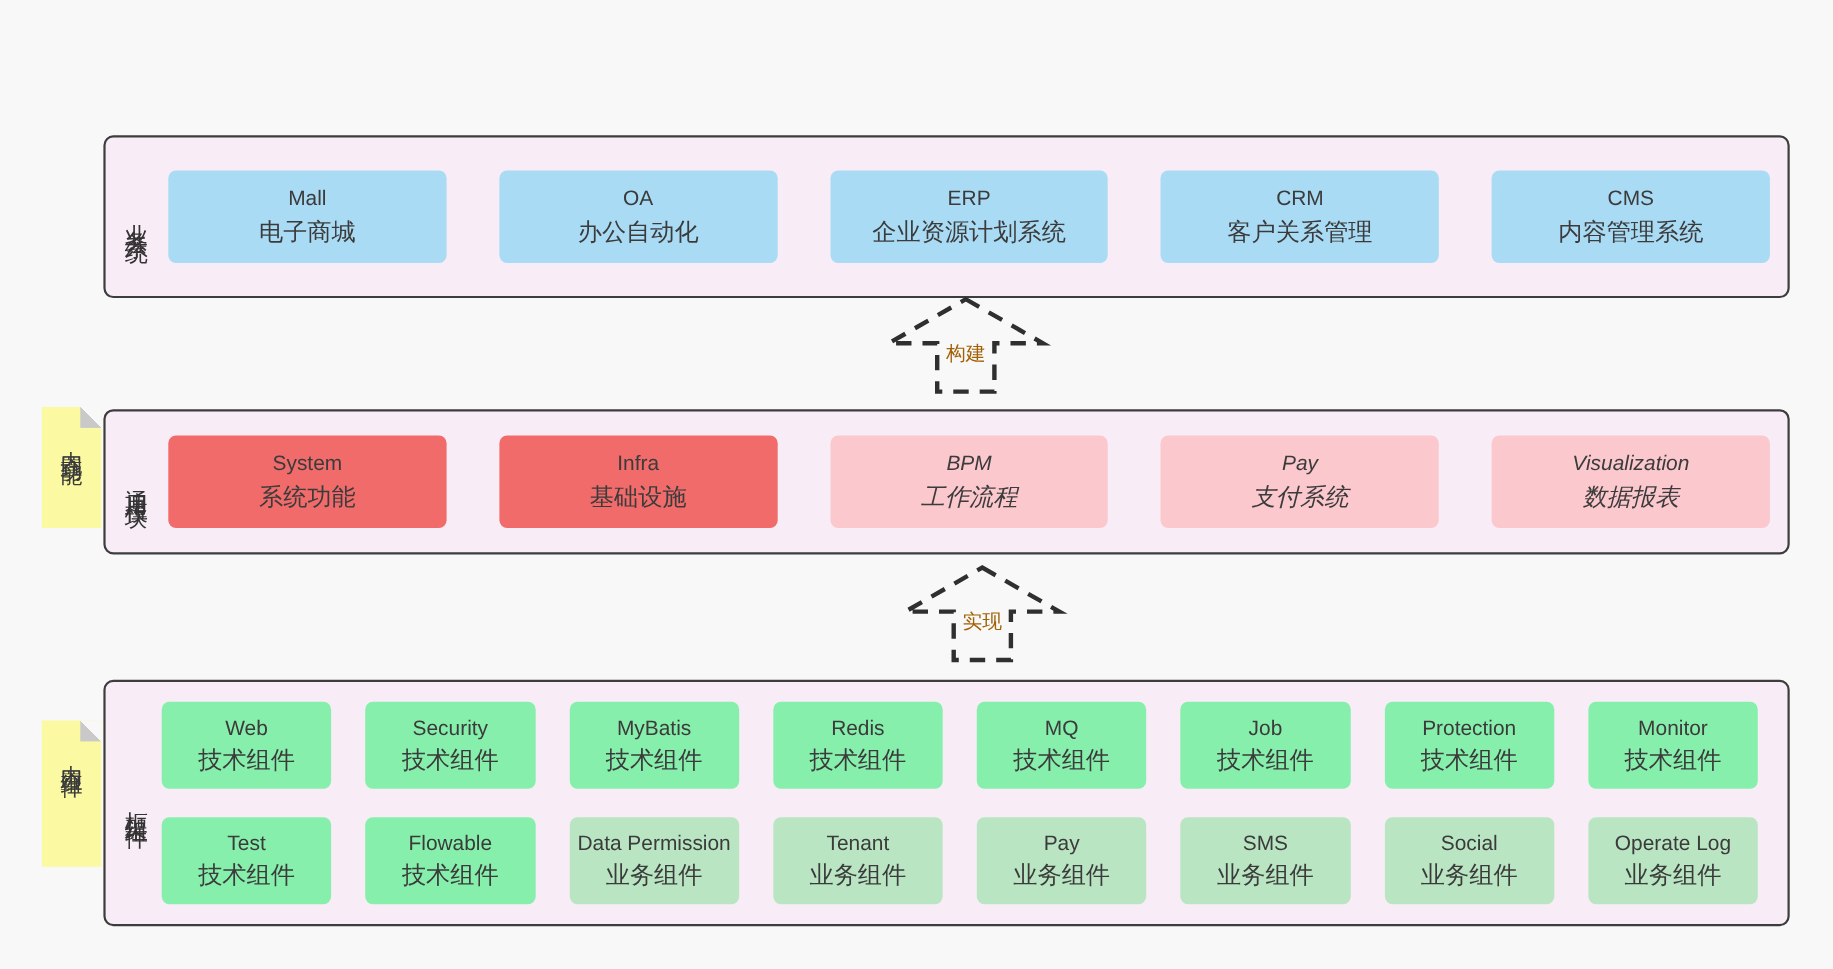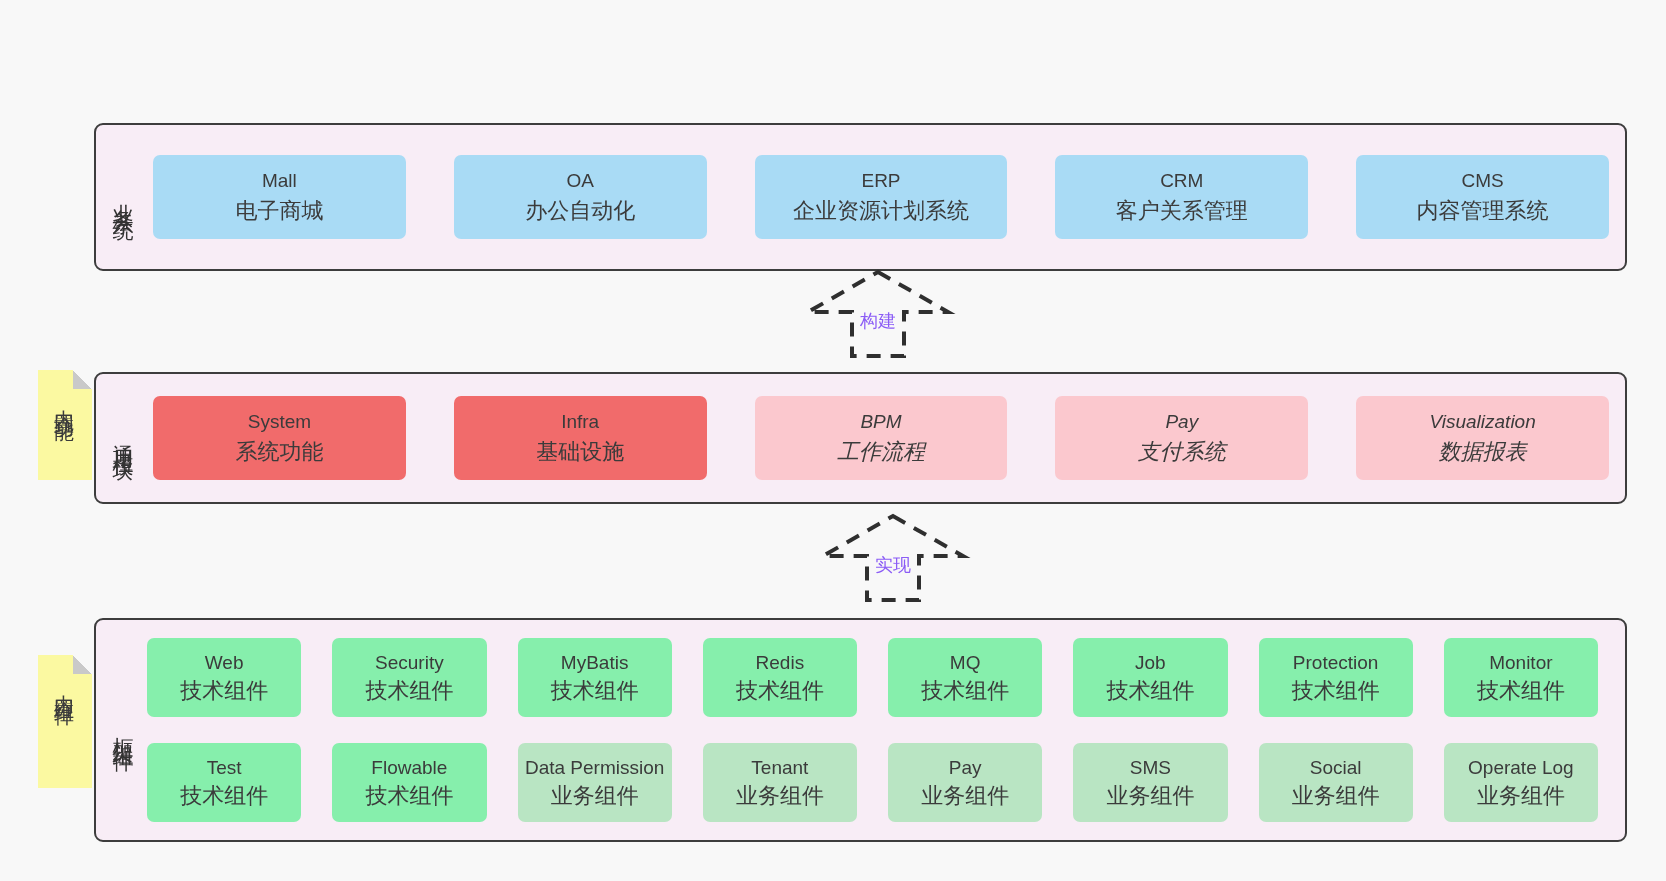--- a/index.html
+++ b/index.html
@@ -65,21 +65,21 @@
   .sticky.s-bot { left:38px; top:655px; height:133px; }
 
   
   .arrow { position:absolute; width:144px; height:88px; }
   .arrow svg { display:block; width:100%; height:100%; overflow:visible; }
   .arrow polygon {
     fill:none; stroke:#2f2f2f; stroke-width:4; stroke-dasharray:14 10;
   }
   .arrow-label {
     position:absolute; left:50%; top:39px; transform:translateX(-50%);
-    background:#f8f8f8; padding:0 4px; font-size:18px; color:#8b5cf6;
+    background:#f8f8f8; padding:0 4px; font-size:18px; color:#a16207;
     white-space:nowrap;
   }
   .arrow.a1 { left:806px; top:270px; }
   .arrow.a2 { left:821px; top:514px; }
 </style>
 </head>
 <body>
 
 <div class="canvas">
 

